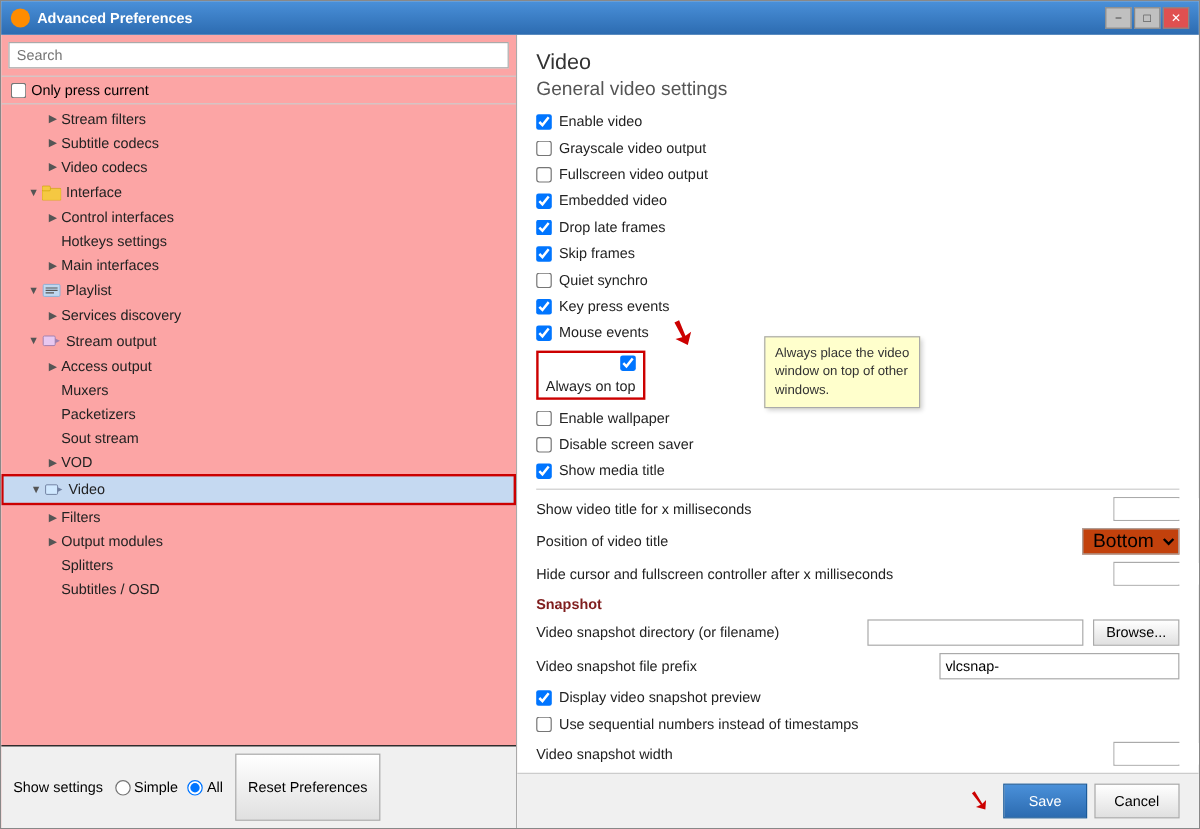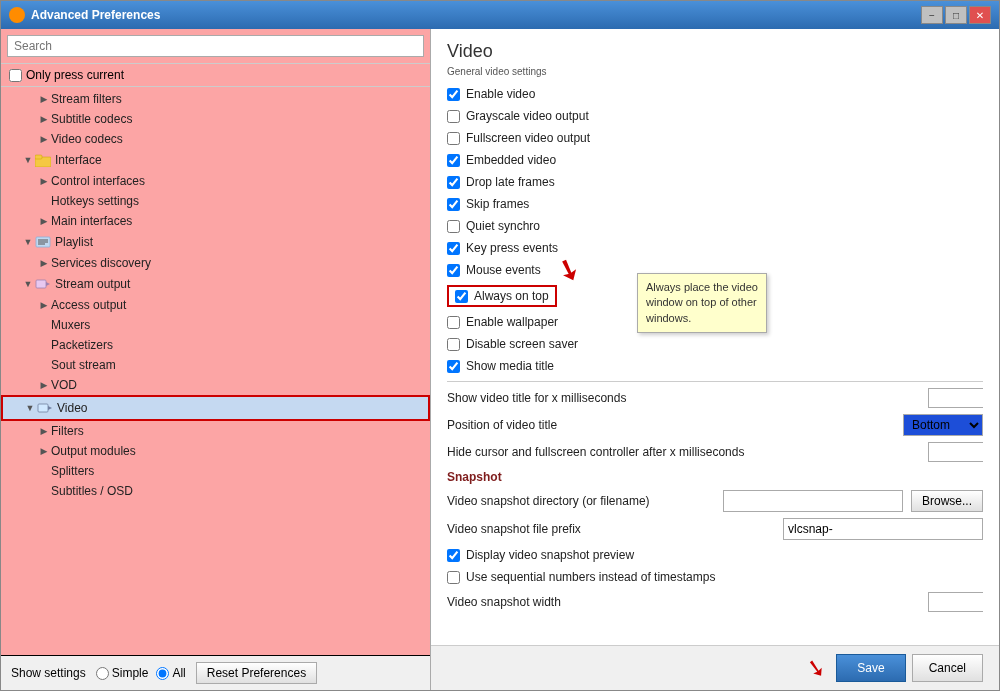--- a/index.html
+++ b/index.html
@@ -169,21 +169,21 @@
     }
 
     .radio-item {
       display: flex;
       align-items: center;
       gap: 3px;
       font-size: 12px;
     }
 
     .reset-btn {
-      padding: 3px 10px;
+      padding: 20px 10px;
       background: linear-gradient(to bottom, #ffffff, #e0e0e0);
       border: 1px solid #aaa;
       font-size: 12px;
       cursor: pointer;
     }
 
     
     .right-panel {
       flex: 1;
       background: white;
@@ -198,21 +198,21 @@
       overflow-y: auto;
     }
 
     .panel-title {
       font-size: 18px;
       color: #333;
       margin-bottom: 4px;
     }
 
     .section-title {
-      font-size: 10px;
+      font-size: 16px;
       color: #555;
       margin-bottom: 8px;
     }
 
     .checkbox-row {
       display: flex;
       align-items: center;
       gap: 6px;
       margin: 4px 0;
       padding: 2px 0;
@@ -247,22 +247,22 @@
       flex: 1;
       border: none;
       padding: 0 4px;
       font-size: 12px;
       text-align: right;
     }
 
     .dropdown-select {
       height: 22px;
       border: 1px solid #aaa;
-      background: #1d4ed8;
-      font-size: 12px;
+      background: #c2410c;
+      font-size: 16px;
       padding: 0 4px;
       min-width: 80px;
     }
 
     .section-header {
       font-size: 12px;
       font-weight: bold;
       color: #7f1d1d;
       margin: 8px 0 4px 0;
     }
@@ -539,21 +539,21 @@
           <input type="checkbox" checked="" style="">
           <label>Key press events</label>
         </div>
 
         <div class="checkbox-row">
           <input type="checkbox" checked="" style="">
           <label>Mouse events</label>
         </div>
 
         <div class="checkbox-row" style="position: relative;">
-          <div style="border: 2px solid #cc0000; padding: 2px 6px; display: inline-flex; align-items: flex-end; gap: 6px;">
+          <div style="border: 2px solid #cc0000; padding: 2px 6px; display: inline-flex; align-items: flex-end; gap: 6px; flex-direction: column;">
             <input type="checkbox" checked="" style="">
             <label>Always on top</label>
           </div>
 
           <div style="position: absolute; left: 190px; top: -10px; background: #ffffcc; border: 1px solid #aaa; padding: 6px 8px; font-size: 11px; color: #333; max-width: 130px; line-height: 1.4; z-index: 10; box-shadow: 2px 2px 4px rgba(0,0,0,0.2);">
             <span>Always place the video window on top of other windows.</span>
           </div>
 
           <div style="position: absolute; left: 110px; top: -30px; color: #cc0000; font-size: 28px; transform: rotate(20deg); font-weight: bold; pointer-events: none;">➘</div>
         </div>

